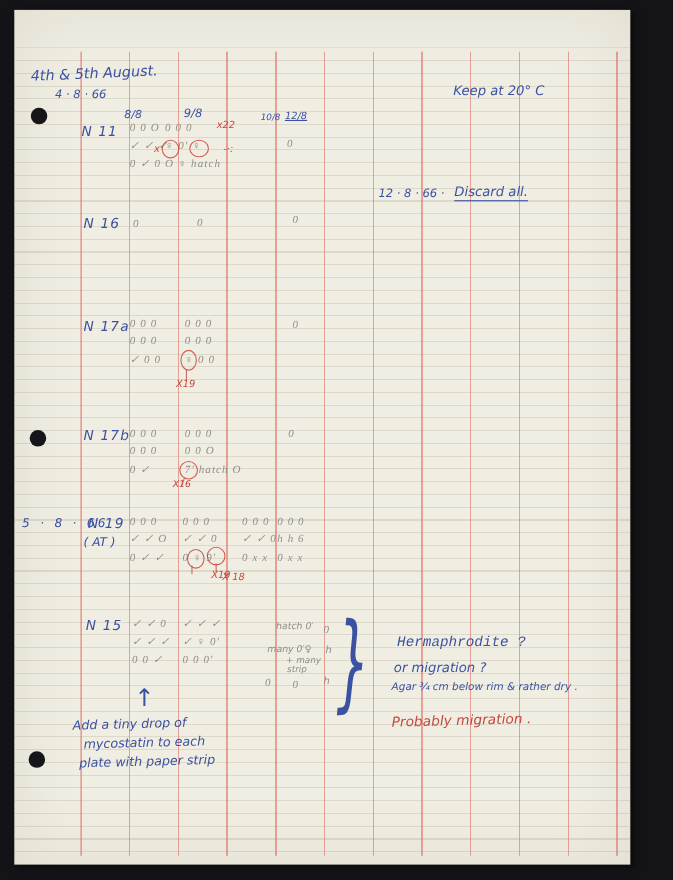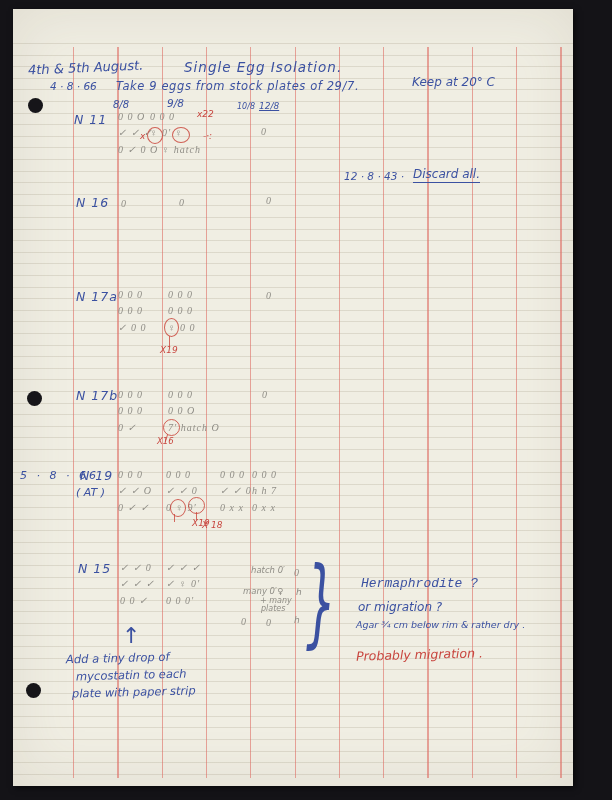--- a/index.html
+++ b/index.html
@@ -38,39 +38,37 @@
   </div>
 
   <div class="overlay">
 
     <div class="hole" style="left:28px;top:98px;"></div>
     <div class="hole" style="left:27px;top:391px;"></div>
     <div class="hole" style="left:26px;top:683px;"></div>
 
     <span class="ink blue tilt2" style="left:28px;top:61px;font-size:13px;">4th &amp; 5th August.</span>
     <span class="ink blue" style="left:50px;top:81px;font-size:10.5px;">4 · 8 · 66</span>
-    <span class="ink blue" style="left:184px;top:60px;font-size:13.5px;letter-spacing:1px;">Single Egg Isolation.</span>
-    <span class="ink blue" style="left:116px;top:80px;font-size:11.5px;letter-spacing:.6px;">Take 9 eggs from stock plates of 29/7.</span>
     <span class="ink blue" style="left:412px;top:76px;font-size:12px;">Keep at 20° C</span>
     <span class="ink blue" style="left:113px;top:99px;font-size:10px;">8/8</span>
     <span class="ink blue" style="left:167px;top:98px;font-size:10.5px;">9/8</span>
     <span class="ink blue" style="left:237px;top:103px;font-size:8px;">10/8</span>
     <span class="ink blue" style="left:259px;top:102px;font-size:9px;text-decoration:underline;">12/8</span>
 
     <span class="ink blue lbl" style="left:74px;top:113px;">N 11</span>
     <div class="ink pencil sym col" style="left:118px;top:111px;"><div>0 0 O</div><div>✓ ✓ ✓</div><div>0 ✓ 0</div></div>
     <div class="ink pencil sym col" style="left:150px;top:111px;"><div>0 0 0</div><div>♀ 0′ ♀</div><div>O ♀ hatch</div></div>
     <span class="ink pencil sym" style="left:261px;top:126px;">0</span>
     <span class="ink redink" style="left:197px;top:110px;font-size:9px;">x22</span>
     <span class="ink redink" style="left:140px;top:132px;font-size:9px;">x</span>
     <span class="ink redink" style="left:203px;top:132px;font-size:9px;">-·:</span>
     <div class="rc" style="left:147px;top:127px;width:14px;height:15px;"></div>
     <div class="rc" style="left:172px;top:127px;width:16px;height:14px;"></div>
 
-    <span class="ink blue" style="left:344px;top:171px;font-size:10.5px;">12 · 8 · 43 ·</span>
+    <span class="ink blue" style="left:344px;top:171px;font-size:10.5px;">12 · 8 · 66 ·</span>
     <span class="ink blue underline" style="left:413px;top:168px;font-size:12px;">Discard all.</span>
 
     <span class="ink blue lbl" style="left:76px;top:196px;">N 16</span>
     <span class="ink pencil sym" style="left:121px;top:198px;">0</span>
     <span class="ink pencil sym" style="left:179px;top:197px;">0</span>
     <span class="ink pencil sym" style="left:266px;top:195px;">0</span>
 
     <span class="ink blue lbl" style="left:76px;top:290px;">N 17a</span>
     <div class="ink pencil sym col" style="left:118px;top:289px;"><div>0 0 0</div><div>0 0 0</div><div>✓ 0 0</div></div>
     <div class="ink pencil sym col" style="left:168px;top:289px;"><div>0 0 0</div><div>0 0 0</div><div>♀ 0 0</div></div>
@@ -86,36 +84,36 @@
     <div class="rc" style="left:163px;top:419px;width:15px;height:15px;"></div>
     <div class="rl" style="left:166px;top:434px;height:8px;transform:rotate(18deg);"></div>
     <span class="ink redink" style="left:157px;top:437px;font-size:8.5px;">X16</span>
 
     <span class="ink blue" style="left:20px;top:470px;font-size:11px;letter-spacing:3px;">5 · 8 · 66</span>
     <span class="ink blue lbl" style="left:80px;top:469px;">N 19</span>
     <span class="ink blue" style="left:76px;top:487px;font-size:11px;">( AT )</span>
     <div class="ink pencil sym col" style="left:118px;top:469px;"><div>0 0 0</div><div>✓ ✓ O</div><div>0 ✓ ✓</div></div>
     <div class="ink pencil sym col" style="left:166px;top:469px;"><div>0 0 0</div><div>✓ ✓ 0</div><div>0 ♀ 9′</div></div>
     <div class="ink pencil sym col" style="left:220px;top:469px;"><div>0 0 0</div><div>✓ ✓ 0</div><div>0 x x</div></div>
-    <div class="ink pencil sym col" style="left:252px;top:469px;"><div>0 0 0</div><div>h h 7</div><div>0 x x</div></div>
+    <div class="ink pencil sym col" style="left:252px;top:469px;"><div>0 0 0</div><div>h h 6</div><div>0 x x</div></div>
     <div class="rc" style="left:170px;top:499px;width:14px;height:16px;"></div>
     <div class="rc" style="left:188px;top:497px;width:15px;height:15px;"></div>
     <div class="rl" style="left:174px;top:514px;height:8px;"></div>
     <div class="rl" style="left:196px;top:512px;height:8px;"></div>
     <span class="ink redink" style="left:164px;top:521px;font-size:9px;padding-left:38px;">X 18</span>
     <span class="ink redink" style="left:192px;top:519px;font-size:9px;">X19</span>
 
     <span class="ink blue lbl" style="left:78px;top:562px;">N 15</span>
     <div class="ink pencil sym col" style="left:120px;top:562px;"><div>✓ ✓ 0</div><div>✓ ✓ ✓</div><div>0 0 ✓</div></div>
     <div class="ink pencil sym col" style="left:166px;top:562px;"><div>✓ ✓ ✓</div><div>✓ ♀ 0′</div><div>0 0 0′</div></div>
     <span class="ink pencil" style="left:251px;top:566px;font-size:8.5px;">hatch 0′</span>
     <span class="ink pencil sym" style="left:294px;top:567px;">0</span>
     <span class="ink pencil" style="left:243px;top:587px;font-size:8.5px;">many 0′♀</span>
     <span class="ink pencil" style="left:260px;top:597px;font-size:8px;">+ many</span>
-    <span class="ink pencil" style="left:261px;top:605px;font-size:8px;">plates</span>
+    <span class="ink pencil" style="left:261px;top:605px;font-size:8px;">strip</span>
     <span class="ink pencil sym" style="left:241px;top:616px;">0</span>
     <span class="ink pencil sym" style="left:266px;top:617px;">0</span>
     <span class="ink pencil" style="left:296px;top:588px;font-size:9px;">h</span>
     <span class="ink pencil" style="left:294px;top:616px;font-size:9px;">h</span>
     <span class="ink blue brace" style="left:306px;top:558px;">}</span>
 
     <span class="ink blue" style="left:361px;top:577px;font-size:13px;font-family:Liberation Mono, monospace;">Hermaphrodite ?</span>
     <span class="ink blue" style="left:358px;top:601px;font-size:12px;">or migration ?</span>
     <span class="ink blue" style="left:356px;top:620px;font-size:9.5px;">Agar ¾ cm below rim &amp; rather dry .</span>
     <span class="ink redink tilt" style="left:356px;top:648px;font-size:12.5px;">Probably migration .</span>

